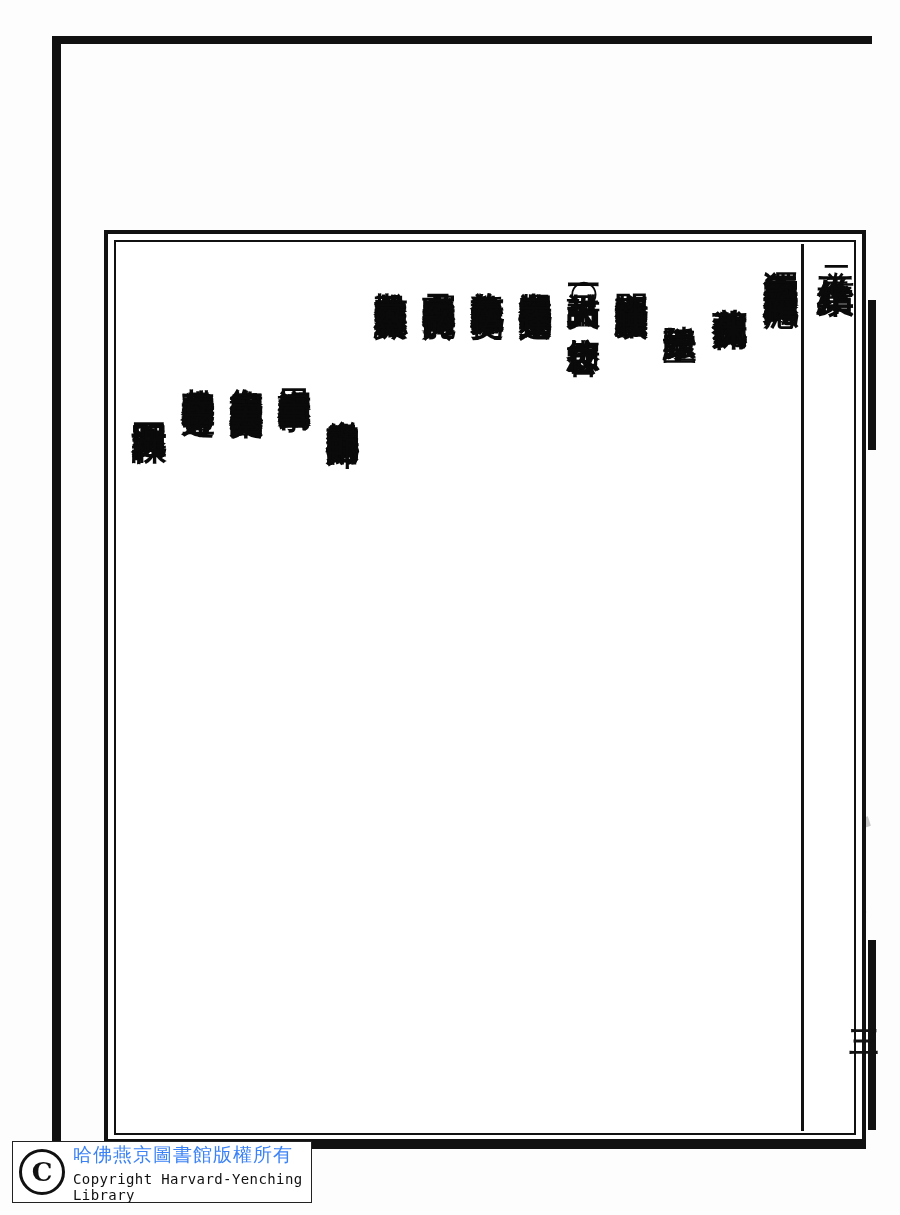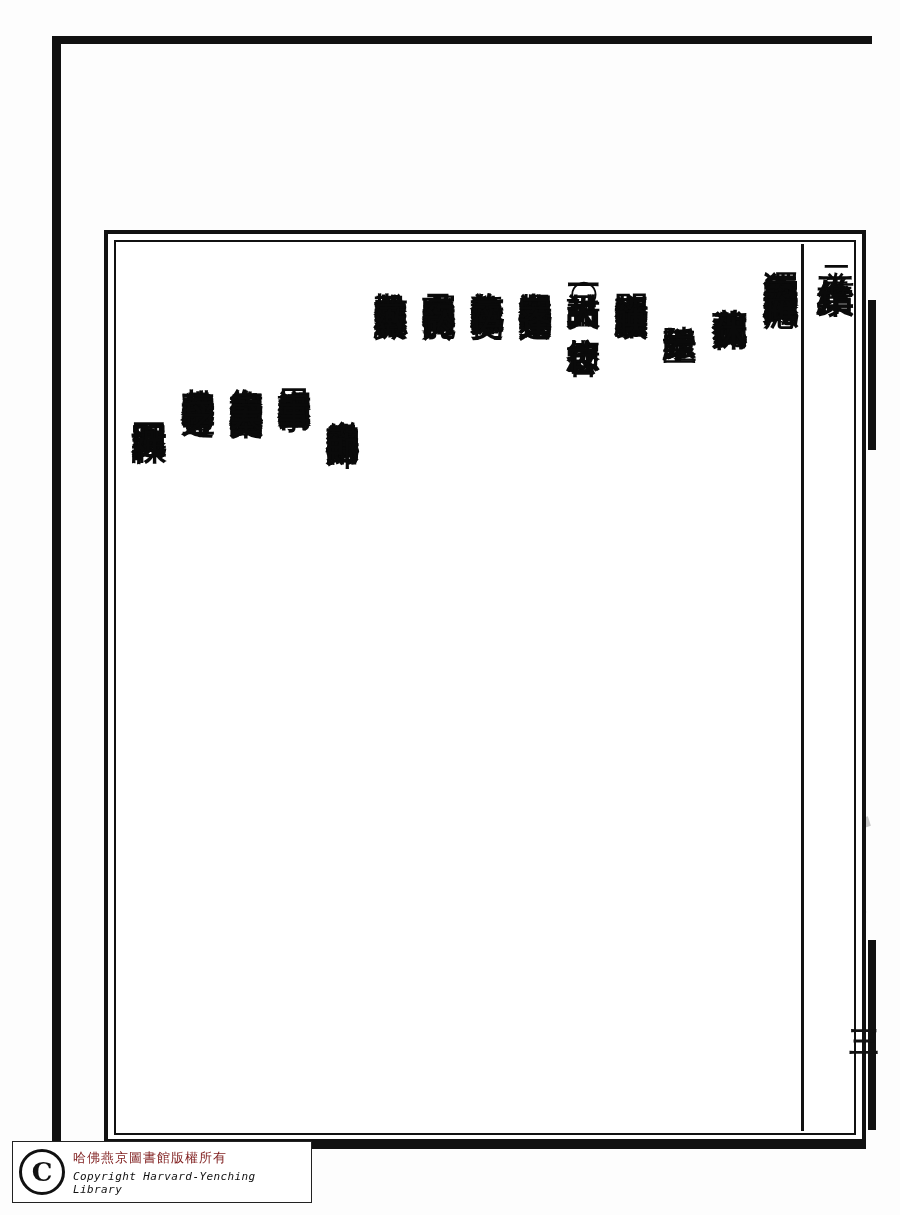--- a/index.html
+++ b/index.html
@@ -180,30 +180,29 @@
     line-height: 1;
   }
   #stamp .txt {
     display: flex;
     flex-direction: column;
     justify-content: center;
     gap: 3px;
   }
   #stamp .cn {
     font-family: Liberation Sans, sans-serif;
-    font-size: 13px;
+    font-size: 19px;
     letter-spacing: 1px;
-    color: #7f1d1d;
+    color: #3b82f6;
   }
   #stamp .en {
     font-family: "DejaVu Sans Mono", monospace;
-    font-size: 11px;
+    font-size: 14px;
     letter-spacing: 0.4px;
     color: #111;
-    font-style: italic;
   }
 
   
   #bottom-band {
     position: absolute;
     left: 104px;
     bottom: 66px;
     width: 762px;
     height: 10px;
     background: #111;

